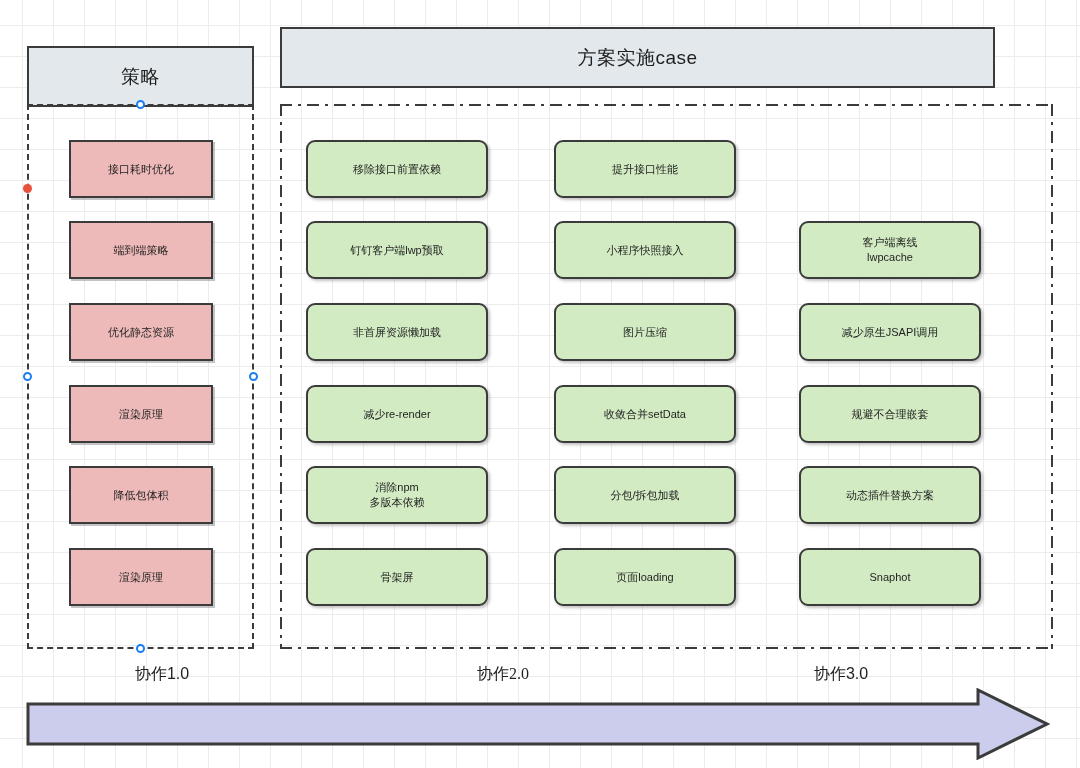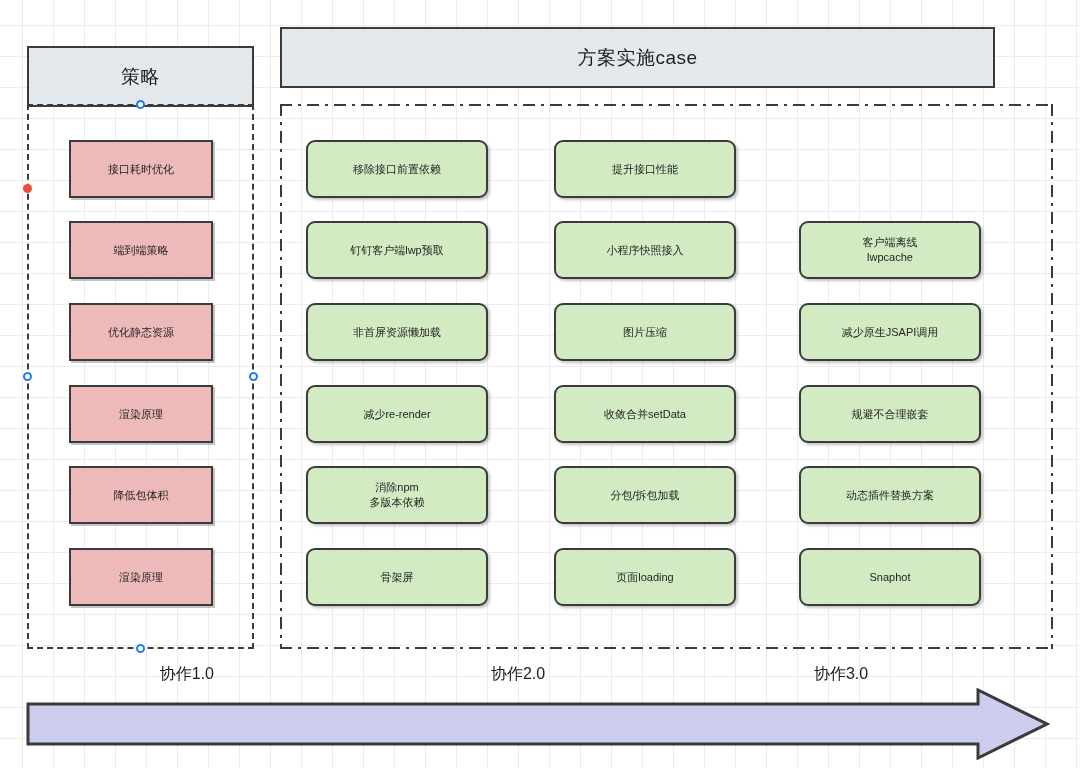--- a/index.html
+++ b/index.html
@@ -154,22 +154,22 @@
 
   
   .phase-label {
     position: absolute;
     top: 664px;
     font-size: 16px;
     color: #1f1f1f;
     text-align: center;
     width: 120px;
   }
-  #phase-0 { left: 94px; text-align: right; }
-  #phase-1 { left: 458px; }
+  #phase-0 { left: 102px; }
+  #phase-1 { left: 443px; font-family: Liberation Serif, serif; }
   #phase-2 { left: 781px; }
 
   #timeline-arrow {
     position: absolute;
     left: 26px;
     top: 688px;
     width: 1024px;
     height: 72px;
   }
 

